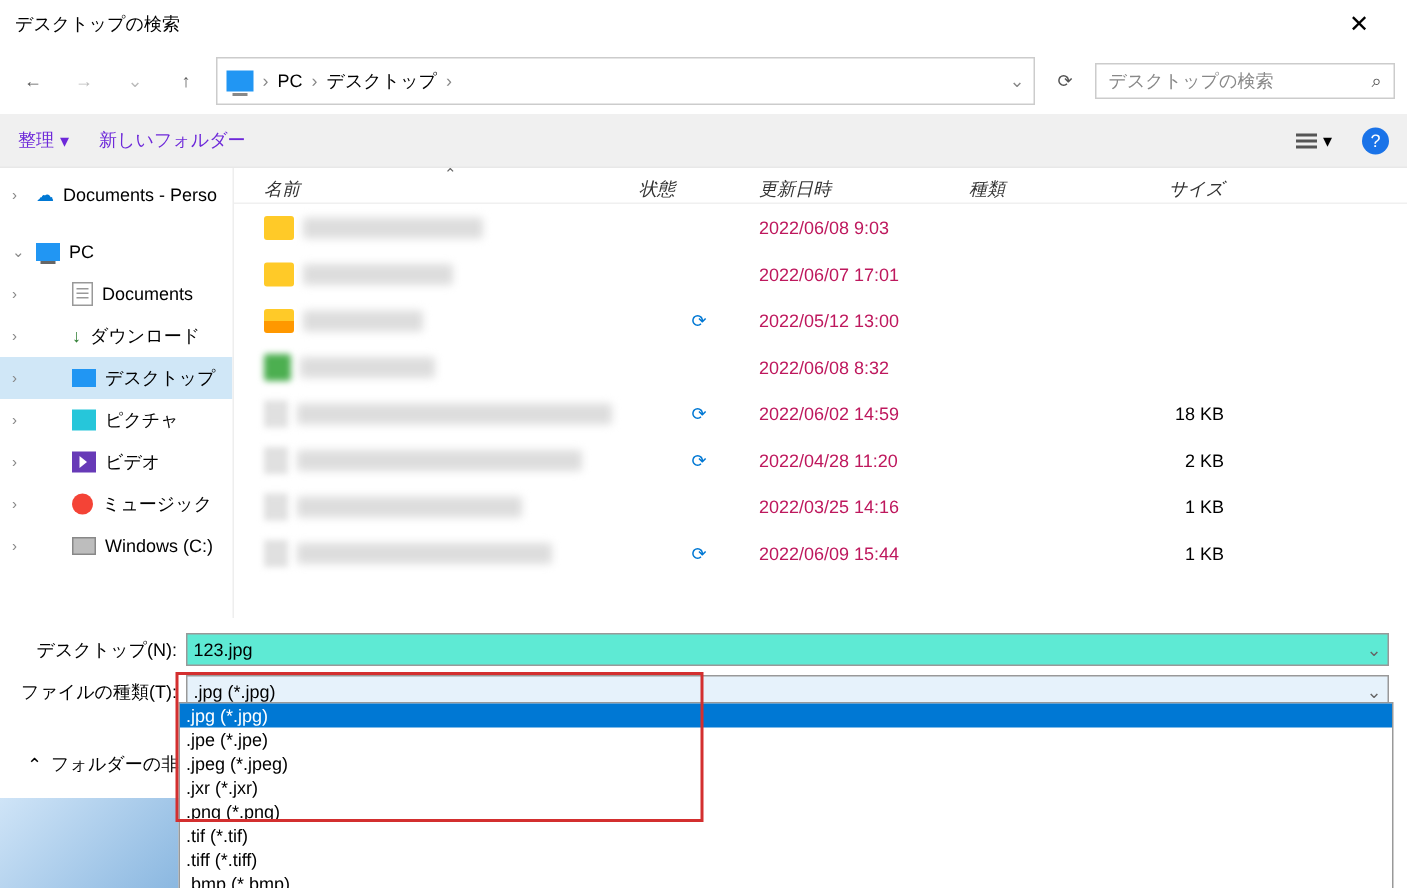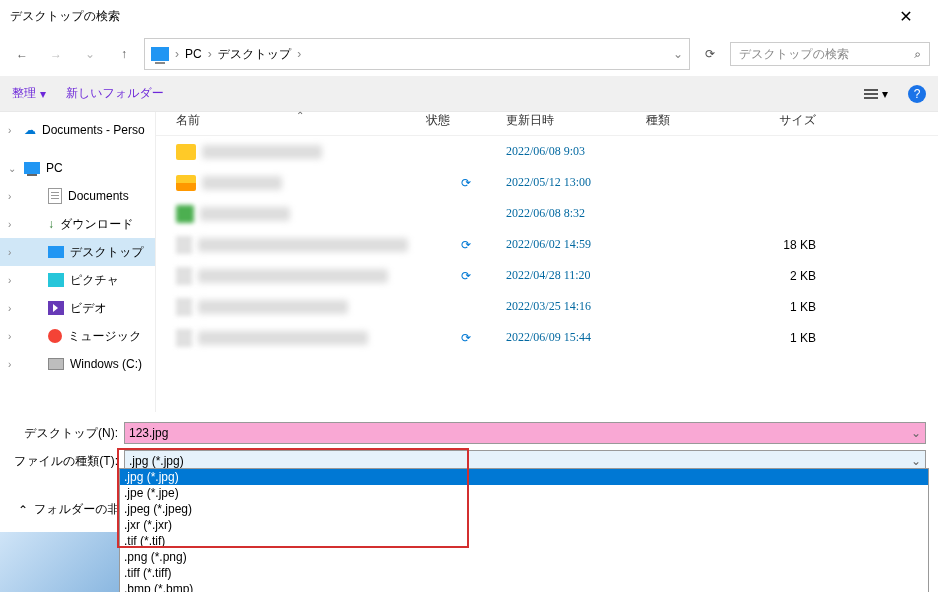--- a/index.html
+++ b/index.html
@@ -46,45 +46,45 @@
 .icon-doc::before { content:""; position:absolute; top:3px; left:2px; right:2px; height:1px; background:#999; box-shadow:0 3px 0 #999, 0 6px 0 #999; }
 .icon-dl { color:#2e7d32; font-weight:bold; }
 .icon-desk { width:16px; height:12px; background:#2196f3; display:inline-block; }
 .icon-pic { width:16px; height:14px; background:#26c6da; display:inline-block; position:relative; }
 .icon-vid { width:16px; height:14px; background:#673ab7; display:inline-block; position:relative; }
 .icon-vid::after { content:""; position:absolute; left:5px; top:3px; border-left:5px solid #fff; border-top:4px solid transparent; border-bottom:4px solid transparent; }
 .icon-music { width:14px; height:14px; border-radius:50%; background:#f44336; display:inline-block; }
 .icon-drive { width:16px; height:12px; background:#bdbdbd; border:1px solid #888; display:inline-block; }
 
 .filelist { flex: 1; position: relative; border-left: 1px solid #eee; }
-.col-headers { display: flex; height: 24px; align-items: flex-start; color: #333; padding-left: 20px; border-bottom: 1px solid #f0f0f0; }
+.col-headers { display: flex; height: 24px; align-items: flex-end; color: #333; padding-left: 20px; border-bottom: 1px solid #f0f0f0; font-style: italic; }
 .col-name { width: 250px; }
 .col-stat { width: 80px; }
 .col-date { width: 140px; }
 .col-type { width: 120px; }
 .col-size { width: 70px; text-align: right; padding-right: 20px; }
 .sort-arrow { position:absolute; left:140px; top:-2px; font-size:10px; color:#666; }
 
 .row { display: flex; height: 31px; align-items: center; padding-left: 20px; }
 .row .fname { width: 250px; display:flex; align-items:center; gap:6px; }
 .row .blur { filter: blur(3px); background:#ddd; height:14px; border-radius:2px; }
 .row .folder-ico { width:20px; height:16px; background:#ffca28; border-radius:2px; }
 .row .folder-ico.music { background: linear-gradient(#ffca28 50%, #ff9800 50%); }
 .row .download-ico { width:18px; height:18px; background:#4caf50; border-radius:2px; filter:blur(2px); }
 .row .file-ico { width:16px; height:18px; background:#e0e0e0; filter:blur(2px); }
 .row .stat { width: 80px; color:#0078d4; display:flex; justify-content:center; }
-.row .date { width: 140px; color:#0369a1;font-family:Liberation Serif, serif; }
+.row .date { width: 140px; color:#be185d; }
 .row .type { width: 120px; }
 .row .type .blur { width:60px; }
 .row .size { width: 70px; text-align: right; padding-right: 20px; }
 
 .bottom { padding: 10px 12px 6px 12px; }
 .field-row { display: flex; align-items: center; margin-bottom: 6px; }
 .field-row .lbl { width: 112px; text-align: right; padding-right: 6px; }
-.field-row .input { flex: 1; border: 1px solid #999; height: 22px; padding: 0 4px; display:flex; align-items:center; background:#f9a8d4; position:relative; }
+.field-row .input { flex: 1; border: 1px solid #999; height: 22px; padding: 0 4px; display:flex; align-items:center; background:#5eead4; position:relative; }
 .field-row .input .dd { margin-left:auto; color:#666; }
 .redbox { position:absolute; border:2px solid #d32f2f; pointer-events:none; z-index:50; }
 .dropdown { position: absolute; left: 119px; right: 9px; background: #fff; border: 1px solid #999; z-index: 40; }
 .dropdown .opt { padding: 1px 4px; cursor: pointer; }
 .dropdown .opt.sel { background: #0078d4; color: #fff; }
 
 .folder-hide { display:flex; align-items:center; gap:6px; padding: 8px 12px; cursor:pointer; position:absolute; bottom:66px; left:6px; }
 
 .bottom-bg { position:absolute; bottom:0; left:0; right:817px; height:60px; background: linear-gradient(135deg, #cfe4f7, #8ab7e0); z-index:-1; }
 </style>
@@ -208,20 +208,30 @@
             <span class="folder-ico"></span>
             <span class="blur" style="width:120px"></span>
           </div>
           <div class="stat"></div>
           <div class="date">2022/06/08 9:03</div>
           <div class="type"><span class="blur"></span></div>
           <div class="size"></div>
         </div>
         <div class="row">
           <div class="fname">
+            <span class="folder-ico"></span>
+            <span class="blur" style="width:100px"></span>
+          </div>
+          <div class="stat"></div>
+          <div class="date">2022/06/07 17:01</div>
+          <div class="type"><span class="blur"></span></div>
+          <div class="size"></div>
+        </div>
+        <div class="row">
+          <div class="fname">
             <span class="folder-ico music"></span>
             <span class="blur" style="width:80px"></span>
           </div>
           <div class="stat">
             <span>⟳</span>
           </div>
           <div class="date">2022/05/12 13:00</div>
           <div class="type"><span class="blur"></span></div>
           <div class="size"></div>
         </div>
@@ -305,21 +315,21 @@
 <div class="folder-hide">
   <span>⌃</span>
   <span>フォルダーの非表示</span>
 </div>
 
 <div class="dropdown" id="dropdown" style="top:468px">
     <div class="opt sel">.jpg (*.jpg)</div>
     <div class="opt">.jpe (*.jpe)</div>
     <div class="opt">.jpeg (*.jpeg)</div>
     <div class="opt">.jxr (*.jxr)</div>
+    <div class="opt">.png (*.png)</div>
     <div class="opt">.tif (*.tif)</div>
-    <div class="opt">.png (*.png)</div>
     <div class="opt">.tiff (*.tiff)</div>
     <div class="opt">.bmp (*.bmp)</div>
   </div>
 
 <div class="redbox" style="left:117px; top:448px; width:352px; height:100px;"></div>
 
 <div class="bottom-bg"></div>
 
 </body></html>

